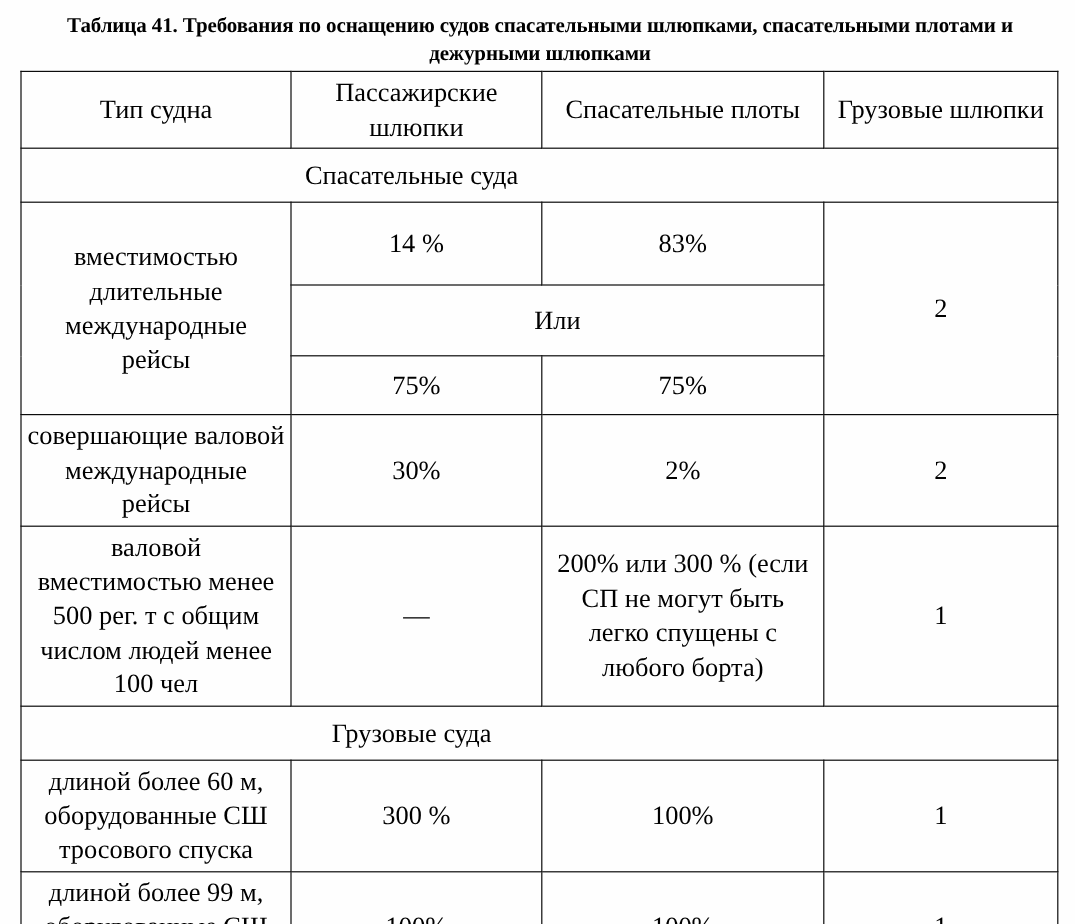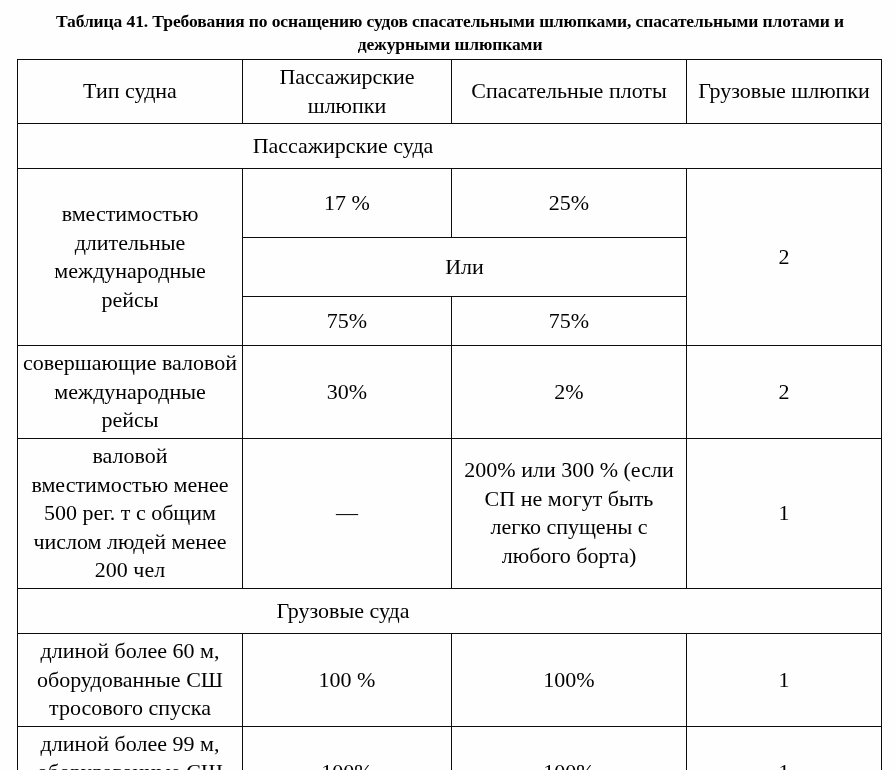--- a/index.html
+++ b/index.html
@@ -116,61 +116,61 @@
 
         <tr class="hdr">
           <td>Тип судна</td>
           <td>Пассажирские шлюпки</td>
           <td>Спасательные плоты</td>
           <td>Грузовые шлюпки</td>
         </tr>
 
         <tr>
           <td class="section-band" colspan="4">
-            <span class="band-inner">Пассажирские суда</span>
+            <span class="band-inner">Спасательные суда</span>
           </td>
         </tr>
 
         <tr class="tall-a">
           <td rowspan="3">вместимостью длительные международные рейсы</td>
-          <td class="numcell">17 %</td>
-          <td class="numcell">25%</td>
+          <td class="numcell">14 %</td>
+          <td class="numcell">83%</td>
           <td rowspan="3" class="numcell">2</td>
         </tr>
         <tr class="or-row">
           <td colspan="2">Или</td>
         </tr>
         <tr class="low-row">
           <td class="numcell">75%</td>
           <td class="numcell">75%</td>
         </tr>
 
         <tr class="r-short">
           <td>совершающие валовой международные рейсы</td>
           <td class="numcell">30%</td>
           <td class="numcell">2%</td>
           <td class="numcell">2</td>
         </tr>
 
         <tr class="r-gross">
-          <td>валовой вместимостью менее 500 рег. т с общим числом людей менее 200 чел</td>
+          <td>валовой вместимостью менее 500 рег. т с общим числом людей менее 100 чел</td>
           <td class="dash">—</td>
           <td>200% или 300 % (если СП не могут быть легко спущены с любого борта)</td>
           <td class="numcell">1</td>
         </tr>
 
         <tr>
           <td class="section-band" colspan="4">
             <span class="band-inner">Грузовые суда</span>
           </td>
         </tr>
 
         <tr class="r-cargo">
           <td class="left-cell">длиной более 60 м, оборудованные СШ тросового спуска</td>
-          <td class="numcell">100 %</td>
+          <td class="numcell">300 %</td>
           <td class="numcell">100%</td>
           <td class="numcell">1</td>
         </tr>
 
         <tr class="r-cargo">
           <td class="left-cell">длиной более 99 м, оборудованные СШ свободного падения</td>
           <td class="numcell">100%</td>
           <td class="numcell">100%</td>
           <td class="numcell">1</td>
         </tr>

